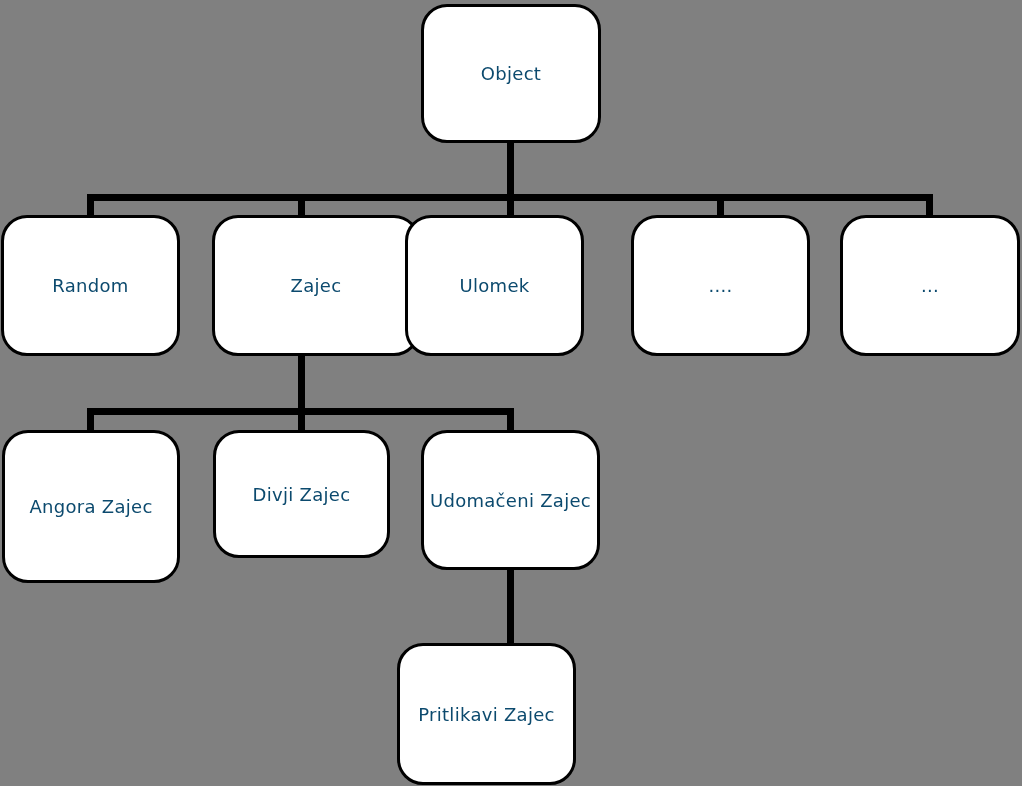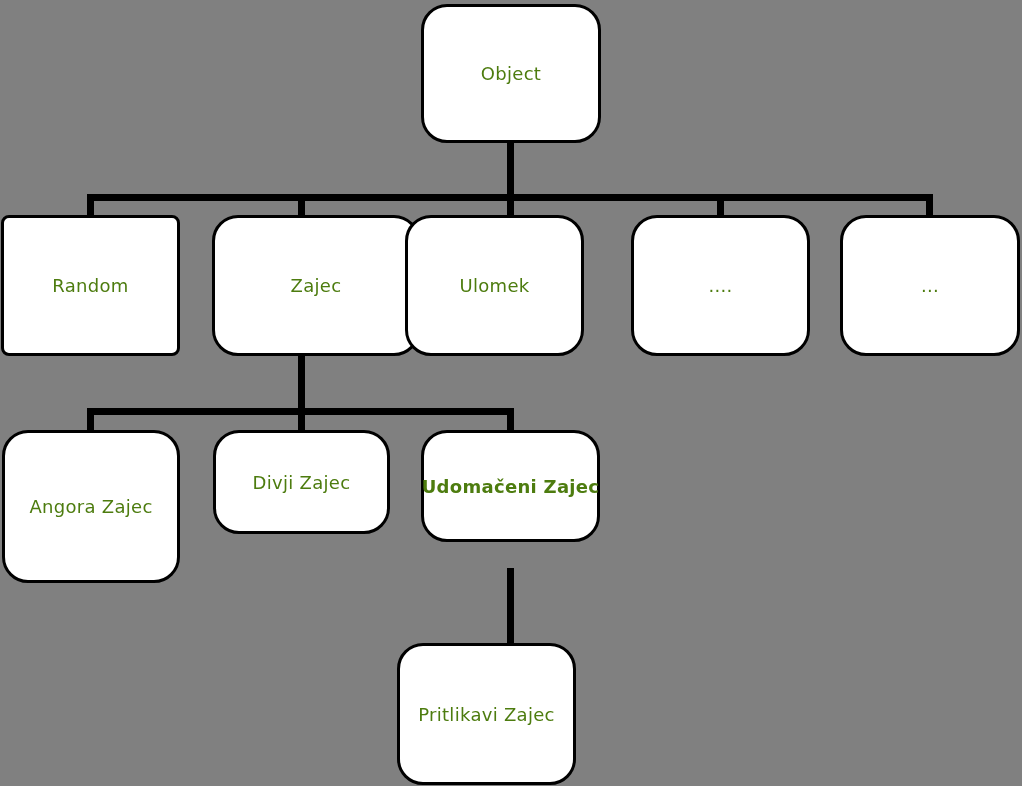--- a/index.html
+++ b/index.html
@@ -24,21 +24,21 @@
     box-sizing: border-box;
     background: #ffffff;
     border: 3px solid #000000;
     border-radius: 26px;
     display: flex;
     align-items: center;
     justify-content: center;
     z-index: 2;
   }
   .node .label {
-    color: #4d7c0f;
+    color: #0c4a6e;
     font-size: 18px;
     letter-spacing: 0.3px;
     white-space: nowrap;
     text-align: left;
   }
   .line {
     position: absolute;
     background: #000000;
     z-index: 1;
   }
@@ -63,21 +63,21 @@
 
   <div class="line" style="left:87px; top:408px; width:7px; height:22px;"></div>
   <div class="line" style="left:507px; top:408px; width:7px; height:22px;"></div>
 
   <div class="line" style="left:507px; top:568px; width:7px; height:75px;"></div>
 
   <div class="node" style="left:421px; top:4px; width:180px; height:139px;">
     <span class="label">Object</span>
   </div>
 
-  <div class="node" style="left:1px; top:215px; width:179px; height:141px;border-radius:8px;">
+  <div class="node" style="left:1px; top:215px; width:179px; height:141px;">
     <span class="label">Random</span>
   </div>
 
   <div class="node" style="left:212px; top:215px; width:208px; height:141px;">
     <span class="label">Zajec</span>
   </div>
 
   <div class="node" style="left:405px; top:215px; width:179px; height:141px;">
     <span class="label">Ulomek</span>
   </div>
@@ -87,25 +87,25 @@
   </div>
 
   <div class="node" style="left:840px; top:215px; width:180px; height:141px;">
     <span class="label">...</span>
   </div>
 
   <div class="node" style="left:2px; top:430px; width:178px; height:153px;">
     <span class="label">Angora Zajec</span>
   </div>
 
-  <div class="node" style="left:213px; top:430px; width:177px; height:104px;">
+  <div class="node" style="left:213px; top:430px; width:177px; height:128px;">
     <span class="label">Divji Zajec</span>
   </div>
 
-  <div class="node" style="left:421px; top:430px; width:179px; height:112px;font-weight:bold;">
+  <div class="node" style="left:421px; top:430px; width:179px; height:140px;">
     <span class="label">Udomačeni Zajec</span>
   </div>
 
   <div class="node" style="left:397px; top:643px; width:179px; height:142px;">
     <span class="label">Pritlikavi Zajec</span>
   </div>
 
 </div>
 
 </body></html>

